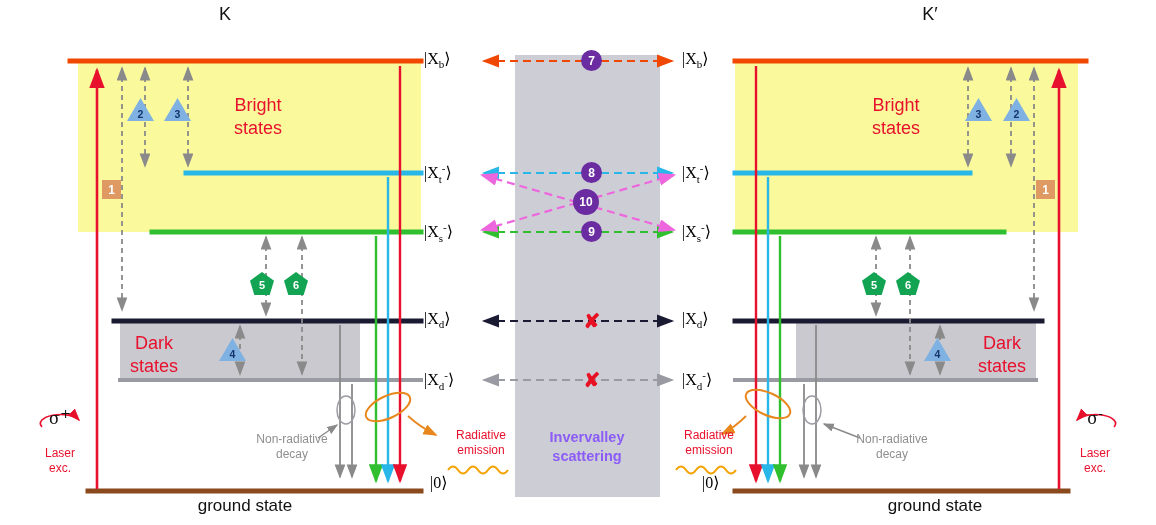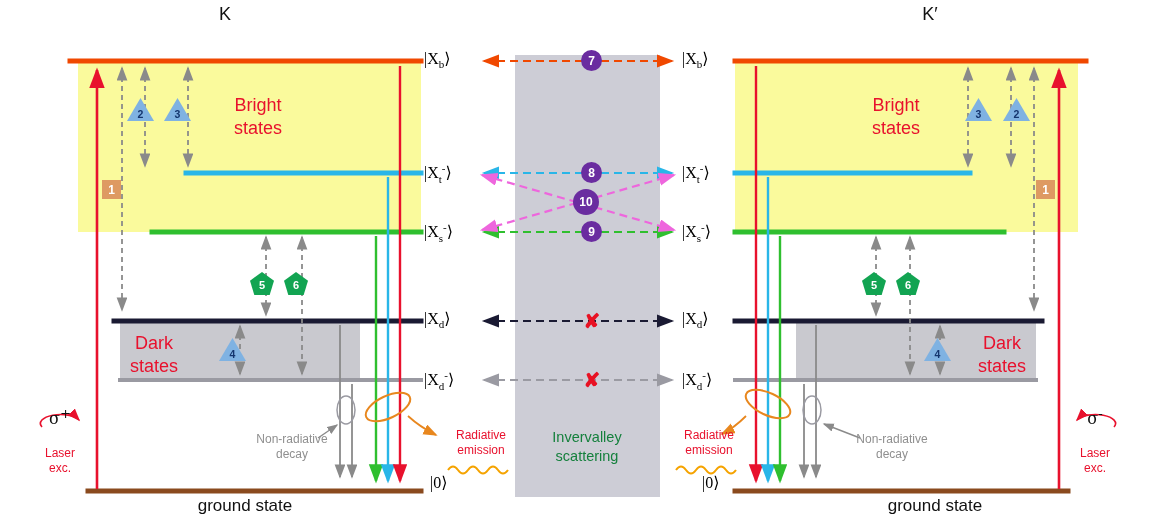--- a/index.html
+++ b/index.html
@@ -7,21 +7,21 @@
   body{font-family:"Liberation Sans",sans-serif;color:#111}
   .stage{position:relative;width:1156px;height:525px;background:#fff;overflow:hidden}
   .stage svg.layer{position:absolute;left:0;top:0;z-index:1}
   .abs{position:absolute;z-index:2}
   .ctr{text-align:center}
   .ket{font-family:Liberation Serif, serif;font-size:16px;color:#000000;white-space:nowrap;line-height:1.1}
   .ket sub{font-size:11px}
   .ket sup{font-size:11px}
   .red{color:#e8112d}
   .grayt{color:#8f8f8f}
-  .bluet{color:#15803d;font-weight:normal}
+  .bluet{color:#8b5cf6;font-weight:bold}
   .valley-title{font-size:18px;color:#111}
   .region-label{font-size:18px;line-height:1.25}
   .small-label{font-size:12px;line-height:1.25}
   .ground-label{font-size:17px;color:#111}
   .sigma{font-size:16px;color:#111;font-family:"DejaVu Serif",serif}
   .sq{width:19px;height:19px;background:#de9a62;color:#fff;font-weight:bold;font-size:12px;
       display:flex;align-items:center;justify-content:center}
   .tri{width:27px;height:23px;background:#7fb2e2;color:#14356e;font-weight:bold;font-size:10.5px;
       clip-path:polygon(50% 0,0 100%,100% 100%);
       display:flex;align-items:flex-end;justify-content:center;padding-bottom:1px}

